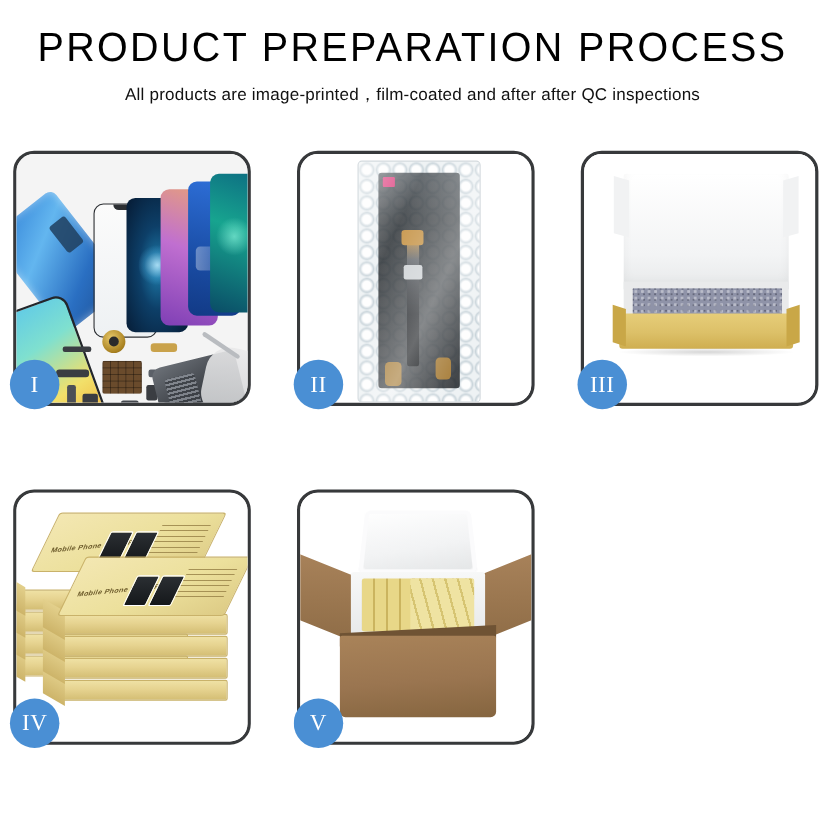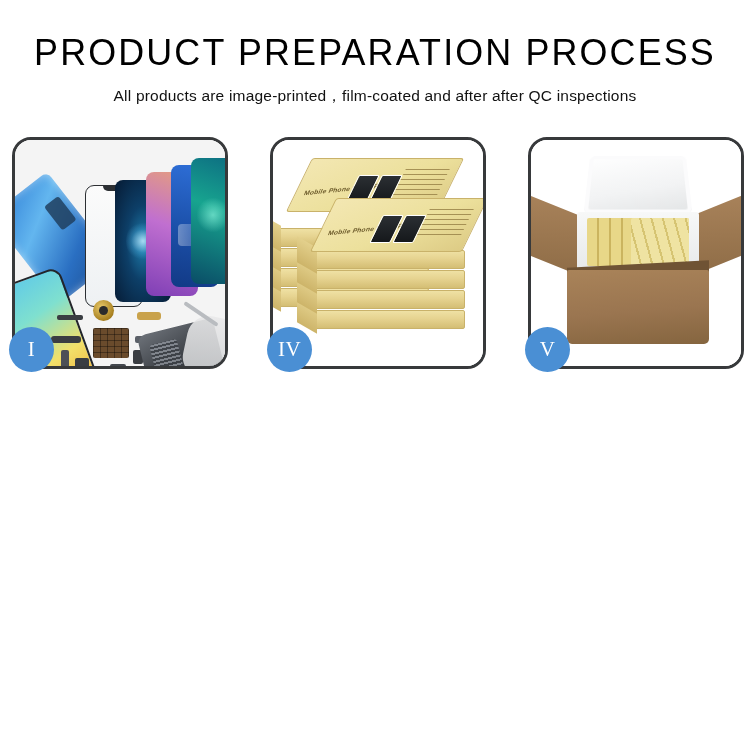--- a/index.html
+++ b/index.html
@@ -5,21 +5,21 @@
   html,body{margin:0;padding:0;}
   body{
     width:750px;height:750px;
     background:#ffffff;
     font-family:"Liberation Sans", sans-serif;
     overflow:hidden;
   }
   .page{position:relative;width:750px;height:750px;}
 
   
-  .header{padding-top:34px;text-align:center;}
+  .header{padding-top:24px;text-align:center;}
   .title{
     font-size:37px;
     font-weight:500;
     letter-spacing:2.2px;
     color:#000000;
     line-height:1.05;
     font-family:"Liberation Sans", sans-serif;
     transform:scaleX(0.97);
   }
   .subtitle{
@@ -403,21 +403,46 @@
         <div class="part flex8"></div>
 
         <div class="part flex10"></div>
         <div class="backplate"></div>
         <div class="hand"></div>
         <div class="tweez"></div>
       </div>
       <div class="badge">I</div>
     </div>
 
-
+    <div class="panel">
+      <div class="stage">
+        <div class="bubblebag">
+          <div class="bb-screen"></div>
+          <div class="bb-pink"></div>
+          <div class="bb-flex"></div>
+          <div class="bb-tip"></div>
+          <div class="bb-conn"></div>
+          <div class="bb-cam"></div>
+          <div class="bb-cam2"></div>
+          <div class="bb-gloss"></div>
+        </div>
+      </div>
+      <div class="badge">II</div>
+    </div>
+
+    <div class="panel">
+      <div class="stage">
+        <div class="p3lid"></div>
+        <div class="p3inner"></div>
+        <div class="p3foam"></div>
+        <div class="p3tray"></div>
+        <div class="p3shadow"></div>
+      </div>
+      <div class="badge">III</div>
+    </div>
 
     <div class="panel">
       <div class="stage">
         <div class="stackwrap">
           <div class="sbox" style="left:4px;top:148px;">
               <span class="side"></span>
             </div>
           <div class="sbox" style="left:4px;top:128px;">
               <span class="side"></span>
             </div>

